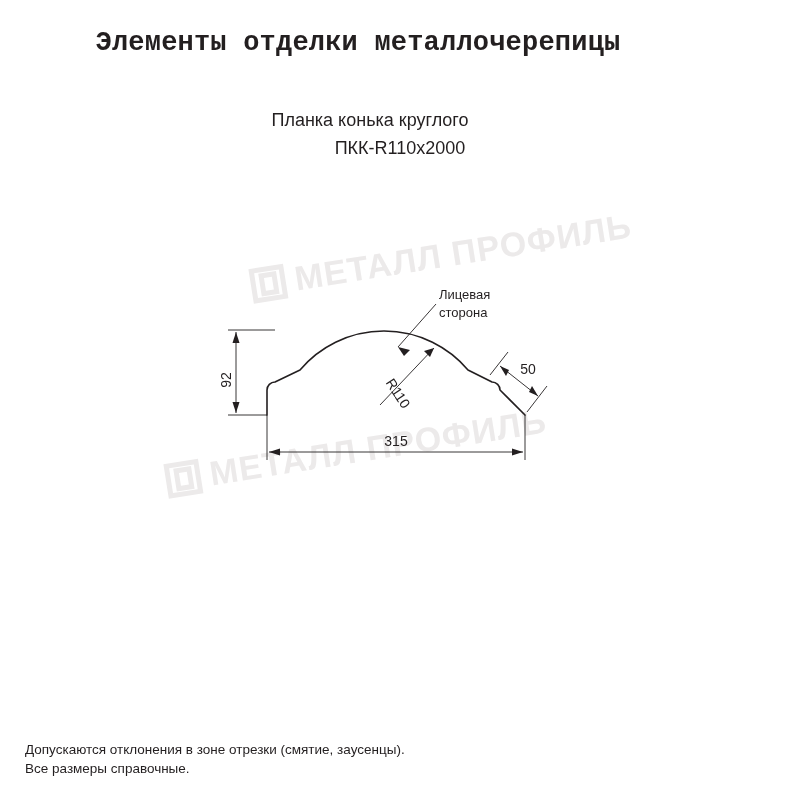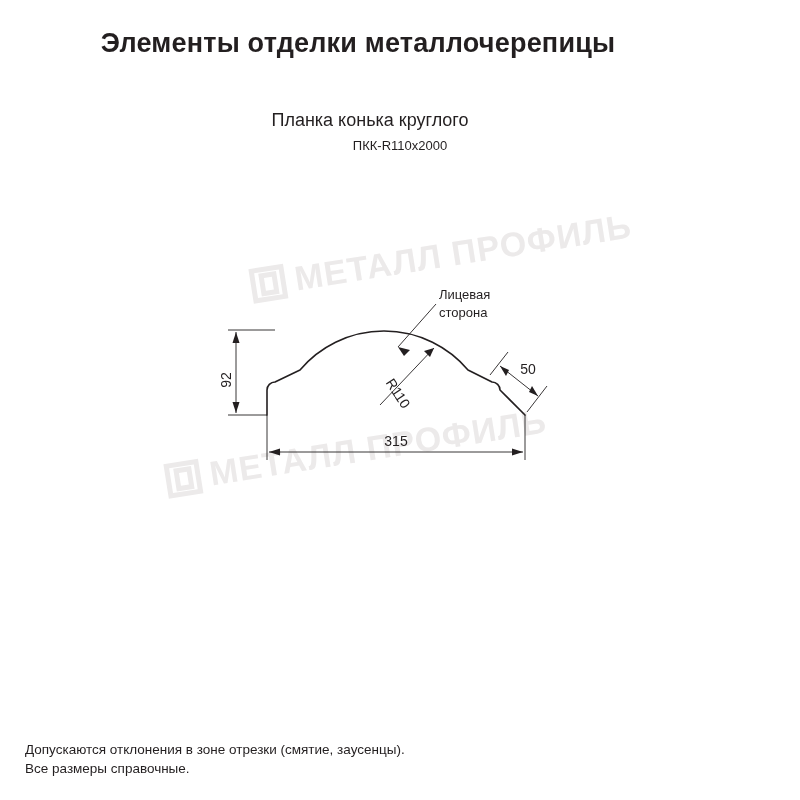--- a/index.html
+++ b/index.html
@@ -18,36 +18,37 @@
   }
   .title {
     position: absolute;
     top: 28px;
     left: 0;
     width: 716px;
     text-align: center;
     font-size: 27px;
     font-weight: bold;
     letter-spacing: 0.2px;
+    font-family: Liberation Mono, monospace;
   }
   .subtitle {
     position: absolute;
     top: 110px;
     left: 0;
     width: 740px;
     text-align: center;
     font-size: 18px;
   }
   .code {
     position: absolute;
     top: 138px;
     left: 0;
     width: 800px;
     text-align: center;
-    font-size: 13px;
+    font-size: 18px;
   }
   .drawing {
     position: absolute;
     top: 200px;
     left: 0;
     width: 800px;
     height: 400px;
   }
   .footnotes {
     position: absolute;

